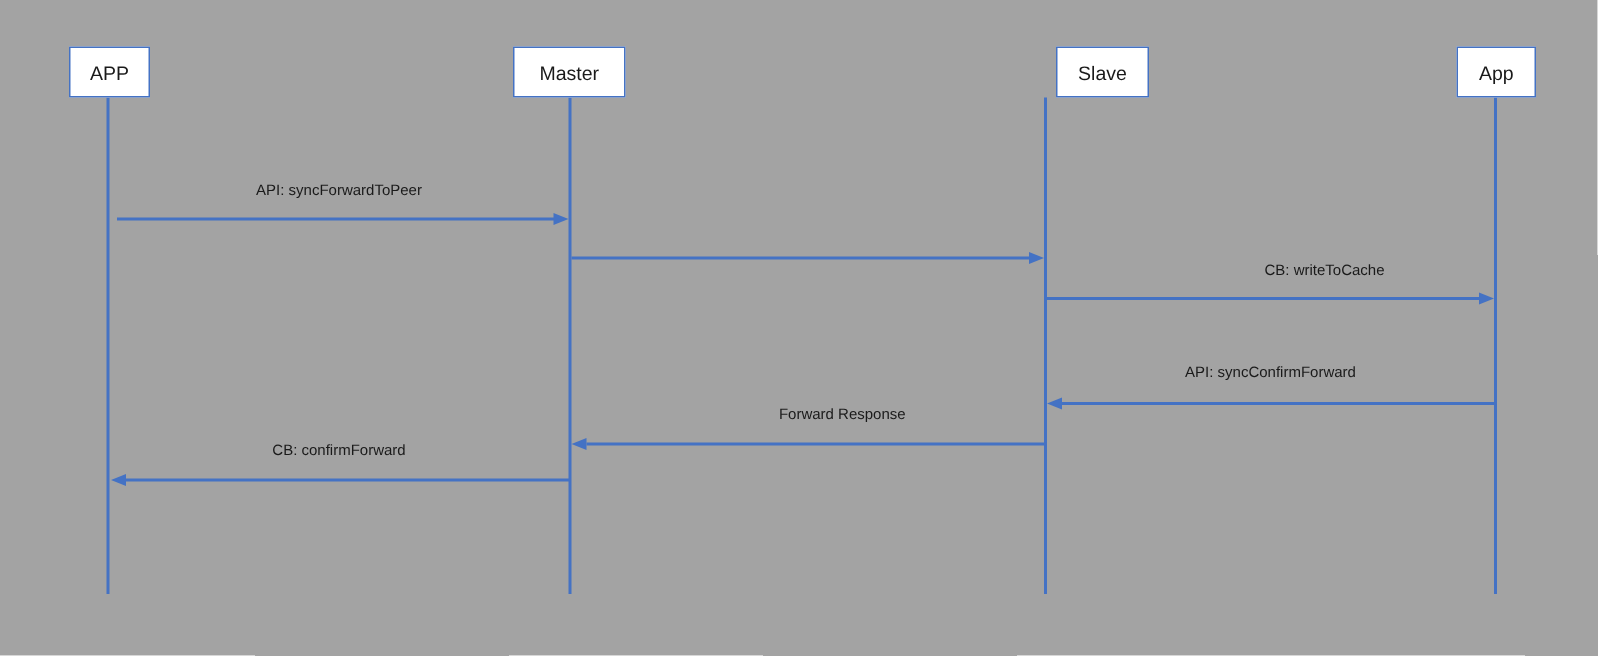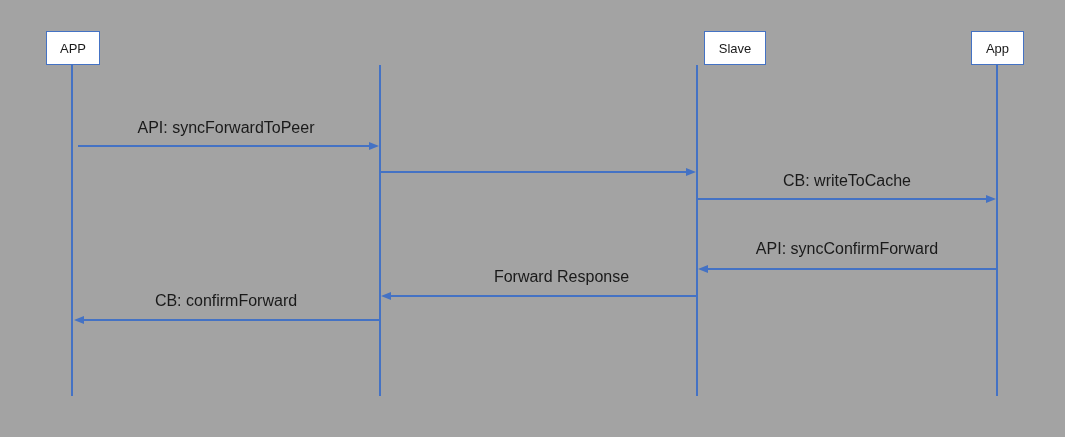--- a/index.html
+++ b/index.html
@@ -9,61 +9,64 @@
   }
   .actor-box{
     position:absolute;box-sizing:border-box;border:1.5px solid #4472C4;
     background:#ffffff;display:flex;align-items:center;justify-content:center;
     font-size:13px;color:#1a1a1a;z-index:2;
   }
   .lifeline{
     position:absolute;width:1.5px;background:#4472C4;z-index:1;
   }
   .msg-label{
-    position:absolute;font-size:16px;color:#1a1a1a;text-align:center;
+    position:absolute;font-size:10px;color:#1a1a1a;text-align:center;
     height:17px;line-height:17px;white-space:nowrap;z-index:3;
   }
   .msg-line{
     position:absolute;height:1.5px;background:#4472C4;z-index:2;
   }
   .arrowhead{
     position:absolute;width:0;height:0;z-index:3;
     border-top:4px solid transparent;border-bottom:4px solid transparent;
   }
   .arrowhead.right{border-left:10px solid #4472C4;}
   .arrowhead.left{border-right:10px solid #4472C4;}
 </style>
 </head>
 <body>
 
 <div id="canvas">
 
   <div class="actor-box" style="left:46px;top:31px;width:54px;height:34px;">
     <span>APP</span>
   </div>
+  <div class="actor-box" style="left:342px;top:31px;width:75px;height:34px;">
+    <span>Master</span>
+  </div>
   <div class="actor-box" style="left:704px;top:31px;width:62px;height:34px;">
     <span>Slave</span>
   </div>
   <div class="actor-box" style="left:971px;top:31px;width:53px;height:34px;">
     <span>App</span>
   </div>
 
   <div class="lifeline" style="left:71px;top:65px;height:331px;"></div>
   <div class="lifeline" style="left:379px;top:65px;height:331px;"></div>
   <div class="lifeline" style="left:696px;top:65px;height:331px;"></div>
   <div class="lifeline" style="left:996px;top:65px;height:331px;"></div>
 
   <div class="msg-label" style="left:72px;width:308px;top:119px;">API: syncForwardToPeer</div>
   <div class="msg-line" style="left:78px;top:145px;width:292px;"></div>
   <div class="arrowhead right" style="left:369px;top:142px;"></div>
 
   <div class="msg-line" style="left:381px;top:171px;width:306px;"></div>
   <div class="arrowhead right" style="left:686px;top:168px;"></div>
 
-  <div class="msg-label" style="left:697px;width:300px;top:172px;">CB: writeToCache</div>
+  <div class="msg-label" style="left:697px;width:300px;top:172px;padding-left:36px;">CB: writeToCache</div>
   <div class="msg-line" style="left:698px;top:198px;width:289px;"></div>
   <div class="arrowhead right" style="left:986px;top:195px;"></div>
 
   <div class="msg-label" style="left:697px;width:300px;top:240px;">API: syncConfirmForward</div>
   <div class="msg-line" style="left:708px;top:268px;width:289px;"></div>
   <div class="arrowhead left" style="left:698px;top:265px;"></div>
 
   <div class="msg-label" style="left:380px;width:317px;top:268px;padding-left:23px;">Forward Response</div>
   <div class="msg-line" style="left:391px;top:295px;width:306px;"></div>
   <div class="arrowhead left" style="left:381px;top:292px;"></div>

